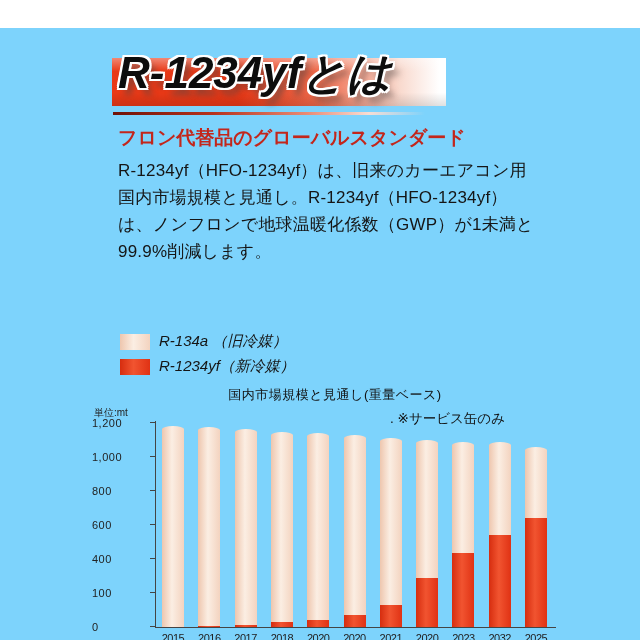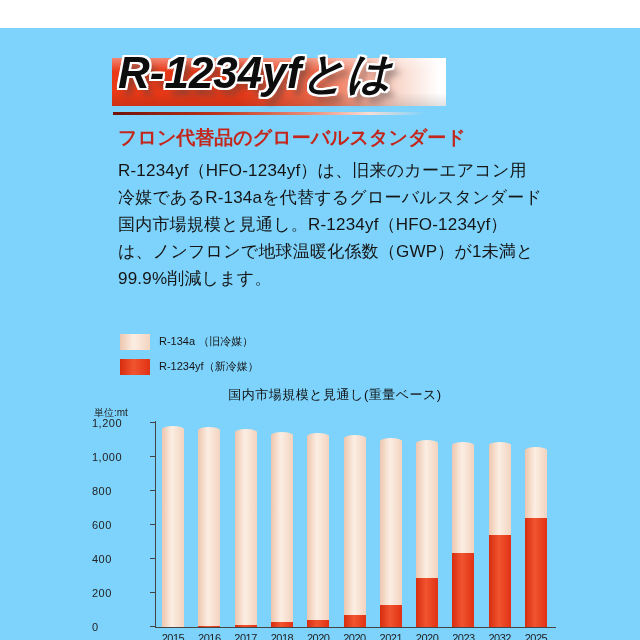--- a/index.html
+++ b/index.html
@@ -37,21 +37,21 @@
   }
   .body-text { position:absolute; left:118px; top:129px; color:#151515; }
   .body-line { font-size:17px; line-height:27px; white-space:nowrap; letter-spacing:.2px; }
 
   
   .legend { position:absolute; left:120px; top:301px; }
   .legend-row { display:flex; align-items:center; height:25px; }
   .swatch { width:30px; height:16px; margin-right:9px; flex:none; }
   .swatch-pink { background:linear-gradient(to right,#eec6ae,#fbeee3 45%,#f3d3bf); }
   .swatch-red  { background:linear-gradient(to right,#d62d0f,#f15430 45%,#e03214); }
-  .legend-label { font-size:11px; color:#151515; white-space:nowrap; }
+  .legend-label { font-size:15px; color:#151515; white-space:nowrap;font-style:italic; }
 
   
   .chart { position:absolute; left:90px; top:358px; width:470px; height:278px; }
   .chart-title {
     position:absolute; left:45px; top:0px; width:400px; text-align:center;
     font-size:13px; color:#111; white-space:nowrap; letter-spacing:.5px;
   }
   .chart-note { position:absolute; right:55px; top:24px; font-size:13.5px; color:#111; white-space:nowrap; }
   .unit-label { position:absolute; left:4px; top:20px; font-size:10px; color:#222; }
   .plot {
@@ -84,45 +84,45 @@
   <div>
     <div class="banner-band"></div>
     <h1 class="banner-title">R-1234yfとは</h1>
     <div class="banner-underline"></div>
   </div>
 
   <h2 class="heading">フロン代替品のグローバルスタンダード</h2>
 
   <div class="body-text">
       <div class="body-line">R-1234yf（HFO-1234yf）は、旧来のカーエアコン用</div>
-      <div class="body-line">冷媒であるR-134aを代替するグローバルスタンダード</div>
       <div class="body-line">国内市場規模と見通し。R-1234yf（HFO-1234yf）</div>
       <div class="body-line">は、ノンフロンで地球温暖化係数（GWP）が1未満と</div>
       <div class="body-line">99.9%削減します。</div>
     </div>
 
   <div class="legend">
     <div class="legend-row">
       <span class="swatch swatch-pink"></span>
       <span class="legend-label">R-134a （旧冷媒）</span>
     </div>
     <div class="legend-row">
       <span class="swatch swatch-red"></span>
       <span class="legend-label">R-1234yf（新冷媒）</span>
     </div>
   </div>
 
   <div class="chart">
     <div class="chart-title">国内市場規模と見通し(重量ベース)</div>
+    <div class="chart-note">. ※サービス缶のみ</div>
     <div class="unit-label">単位:mt</div>
     <div class="plot">
         <div class="ytick" style="bottom: 0px;"></div>
         <div class="ylabel" style="bottom: -6px;">0</div>
         <div class="ytick" style="bottom: 34px;"></div>
-        <div class="ylabel" style="bottom: 28px;">200</div>
+        <div class="ylabel" style="bottom: 28px;">100</div>
         <div class="ytick" style="bottom: 68px;"></div>
         <div class="ylabel" style="bottom: 62px;">400</div>
         <div class="ytick" style="bottom: 102px;"></div>
         <div class="ylabel" style="bottom: 96px;">600</div>
         <div class="ytick" style="bottom: 136px;"></div>
         <div class="ylabel" style="bottom: 130px;">800</div>
         <div class="ytick" style="bottom: 170px;"></div>
         <div class="ylabel" style="bottom: 164px;">1,000</div>
         <div class="ytick" style="bottom: 204px;"></div>
         <div class="ylabel" style="bottom: 198px;">1,200</div>

